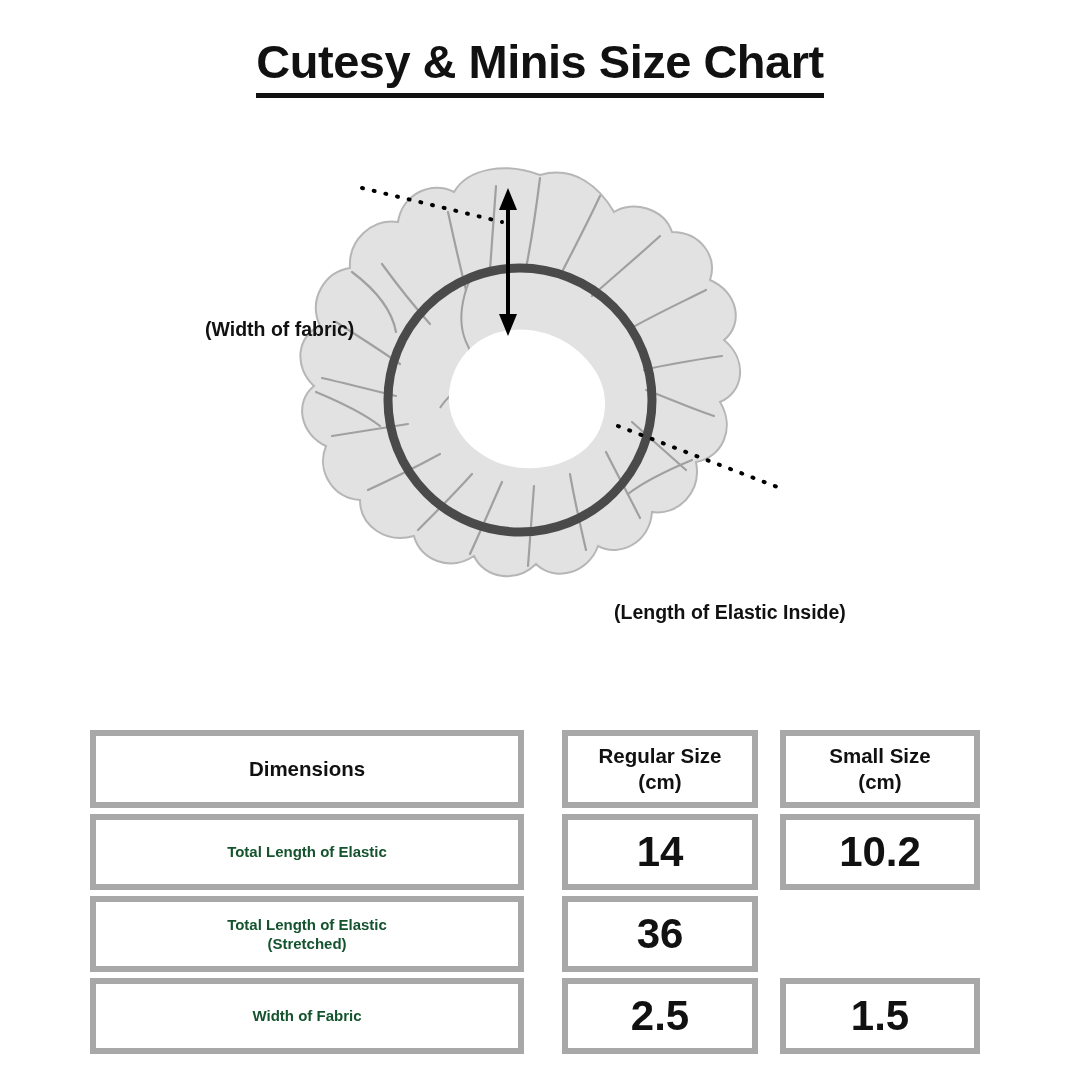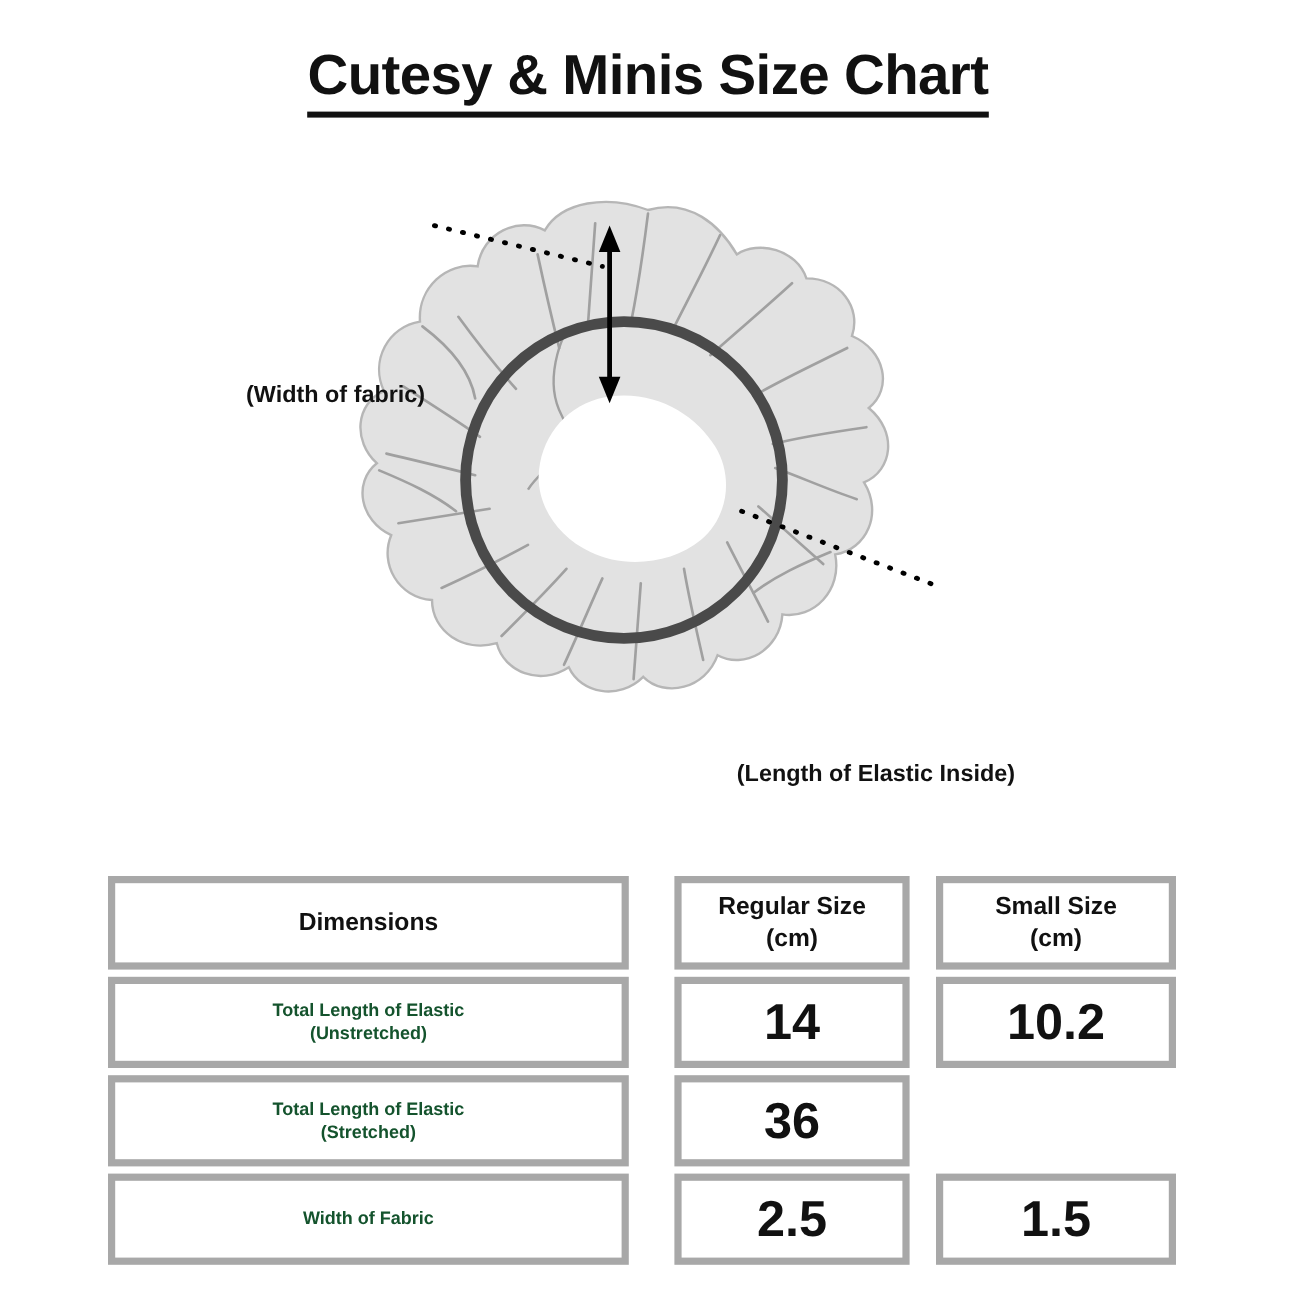--- a/index.html
+++ b/index.html
@@ -47,21 +47,21 @@
   }
 
   .callout-label {
     position: absolute;
     font-size: 19.5px;
     font-weight: bold;
     color: #111111;
     white-space: nowrap;
   }
   #label-width { left: 205px; top: 178px; }
-  #label-elastic { left: 614px; top: 494px; text-align: center; }
+  #label-elastic { left: 614px; top: 461px; text-align: center; }
 
   
   #table-area {
     position: absolute;
     left: 90px;
     top: 730px;
     width: 900px;
   }
   .table-row {
     display: flex;
@@ -212,21 +212,20 @@
         <span class="sub">Small Size</span>
         <span class="sub">(cm)</span>
       </div>
     </div>
   </div>
 
   <div class="table-row row-body">
     <div class="cell col-dim">
       <div class="dim-text">
         <span class="sub">Total Length of Elastic</span>
-        <span class="sub">(Unstretched)</span>
       </div>
     </div>
     <div class="cell col-reg">
       <span class="val-text">14</span>
     </div>
     <div class="cell col-small">
       <span class="val-text">10.2</span>
     </div>
   </div>
 

